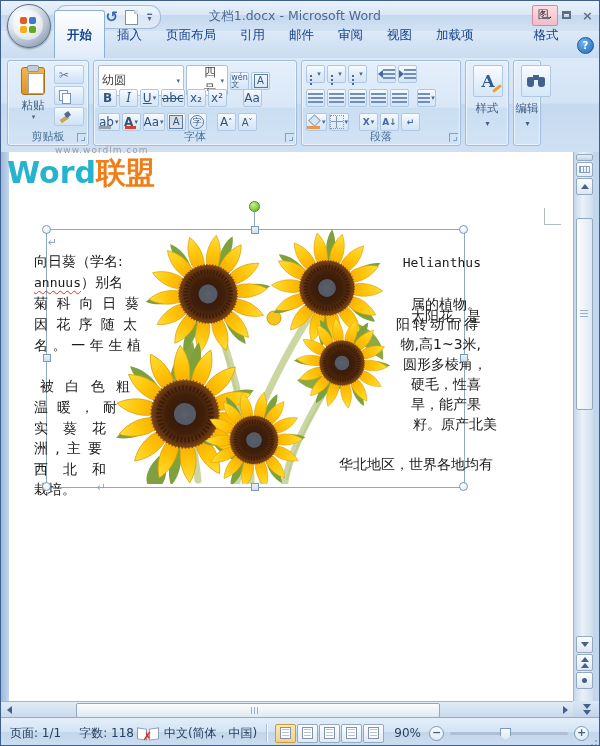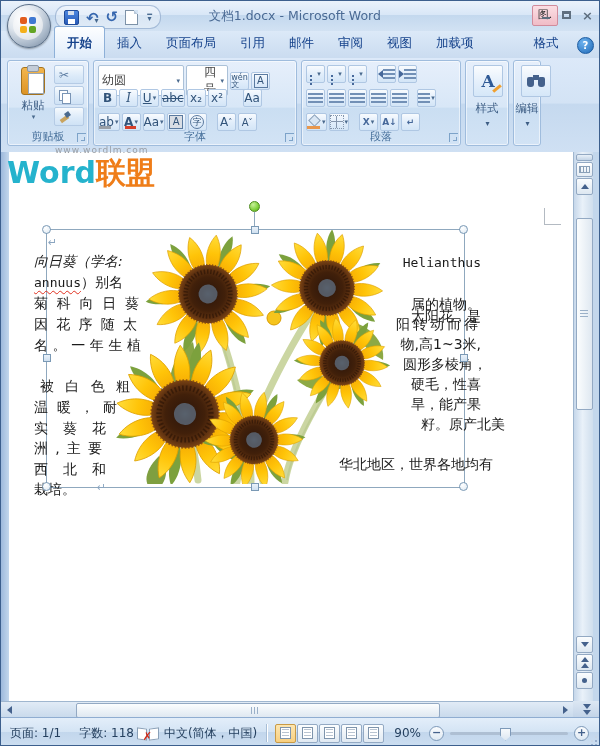--- a/index.html
+++ b/index.html
@@ -35,21 +35,21 @@
   .ctx-badge{position:absolute;left:531px;top:4px;width:24px;height:19px;border:1px solid #d08c9c;border-radius:2px;
     background:linear-gradient(#fbdfe4,#f0bcc7);color:#333;font-size:11px;text-align:center;line-height:18px;}
   .winbtns{position:absolute;right:4px;top:7px;display:flex;gap:6px;}
   .wbtn{width:15px;height:14px;display:flex;align-items:center;justify-content:center;color:#5f6f7f;}
   .wb-min{width:8px;height:2px;background:#5f6f7f;margin-top:6px;}
   .wb-max{width:9px;height:8px;border:2px solid #5f6f7f;border-top-width:3px;box-sizing:border-box;}
   .wb-x{font-size:13px;font-weight:bold;line-height:13px;}
   
   .tabrow{position:absolute;left:0;top:30px;width:100%;height:27px;
     background:linear-gradient(#dcE9f8,#cadcf0);display:flex;align-items:flex-end;padding-left:53px;box-sizing:border-box;}
-  .tab{height:23px;line-height:23px;padding:4px 12px;font-size:12.5px;color:#15428b;white-space:nowrap;}
+  .tab{height:23px;line-height:23px;padding:12px 12px;font-size:12.5px;color:#15428b;white-space:nowrap;}
   .tab.active{background:linear-gradient(#fdfeff,#eef5fd 55%,#dfecfa);border:1px solid #8db0d8;border-bottom:none;
     border-radius:3px 3px 0 0;font-weight:bold;}
   .tab.ctx{margin-left:36px;}
   .help-btn{position:absolute;right:5px;top:36px;width:15px;height:15px;border-radius:50%;
     background:radial-gradient(circle at 35% 30%,#6fb3ef,#1f6ab8);color:#fff;font-size:10px;font-weight:bold;
     text-align:center;line-height:15px;border:1px solid #1a5aa0;}
   
   .ribbon{position:absolute;left:0;top:57px;width:100%;height:94px;
     background:linear-gradient(#dce9f9 0%,#d3e3f5 48%,#c5d9ef 49%,#cfe0f3 100%);
     border-bottom:1px solid #8fadd1;}
@@ -504,42 +504,42 @@
     <span class="handle h-circ" style="left:33px;top:330px;"></span>
     <span class="handle h-circ" style="left:450px;top:330px;"></span>
     <span class="handle h-sq" style="left:242px;top:74px;"></span>
     <span class="handle h-sq" style="left:242px;top:331px;"></span>
     <span class="handle h-sq" style="left:34px;top:202px;"></span>
     <span class="handle h-sq" style="left:451px;top:202px;"></span>
 
     <div class="textlayer">
       <span class="pilcrow" style="left:39px;top:84px;">↵</span>
 
-      <div class="docline" style="left:25px;top:99px;font-style:italic;">向日葵（学名:</div>
+      <div class="docline" style="left:25px;top:99px;">向日葵（学名:</div>
       <div class="docline" style="left:25px;top:120px;"><span class="mono sqg">annuus</span><span>）别名</span></div>
       <div class="docline jl" style="left:25px;top:141px;width:105px;">菊科向日葵</div>
       <div class="docline jl" style="left:25px;top:162px;width:103px;">因花序随太</div>
       <div class="docline jl" style="left:25px;top:183px;width:107px;">名。一年生植</div>
       <div class="docline jl" style="left:31px;top:224px;width:90px;">被白色粗</div>
       <div class="docline jl" style="left:25px;top:245px;width:83px;">温暖，耐</div>
       <div class="docline jl" style="left:25px;top:266px;width:72px;">实葵花</div>
       <div class="docline jl" style="left:25px;top:286px;width:68px;">洲,主要</div>
       <div class="docline jl" style="left:25px;top:307px;width:72px;">西北和</div>
       <div class="docline" style="left:25px;top:327px;">栽培。</div>
       <span class="pilcrow" style="left:88px;top:329px;">↵</span>
 
       <div class="docline tr-line mono" style="right:92px;top:101px;">Helianthus</div>
       <div class="docline tr-line" style="right:92px;top:109px;margin-top:45px;">太阳花，是</div>
       <div class="docline tr-line" style="right:92px;top:142px;">属的植物。</div>
       <div class="docline tr-line" style="right:92px;top:162px;letter-spacing:3px;">阳转动而得</div>
       <div class="docline tr-line" style="right:92px;top:182px;">物,高1~3米,</div>
       <div class="docline tr-line" style="right:86px;top:202px;">圆形多棱角，</div>
       <div class="docline tr-line" style="right:92px;top:222px;">硬毛，性喜</div>
       <div class="docline tr-line" style="right:92px;top:242px;">旱，能产果</div>
-      <div class="docline tr-line" style="right:68px;top:262px;">籽。原产北美</div>
+      <div class="docline tr-line" style="right:76px;top:262px;">籽。原产北美</div>
       <div class="docline tr-line" style="right:80px;top:302px;">华北地区，世界各地均有</div>
     </div>
   </div>
 
   <div class="wm">
     <div class="wm-url">www.wordlm.com</div>
     <div class="wm-brand"><span class="wm-en">Word</span><span class="wm-cn">联盟</span></div>
   </div>
 
   <div class="vscroll">

